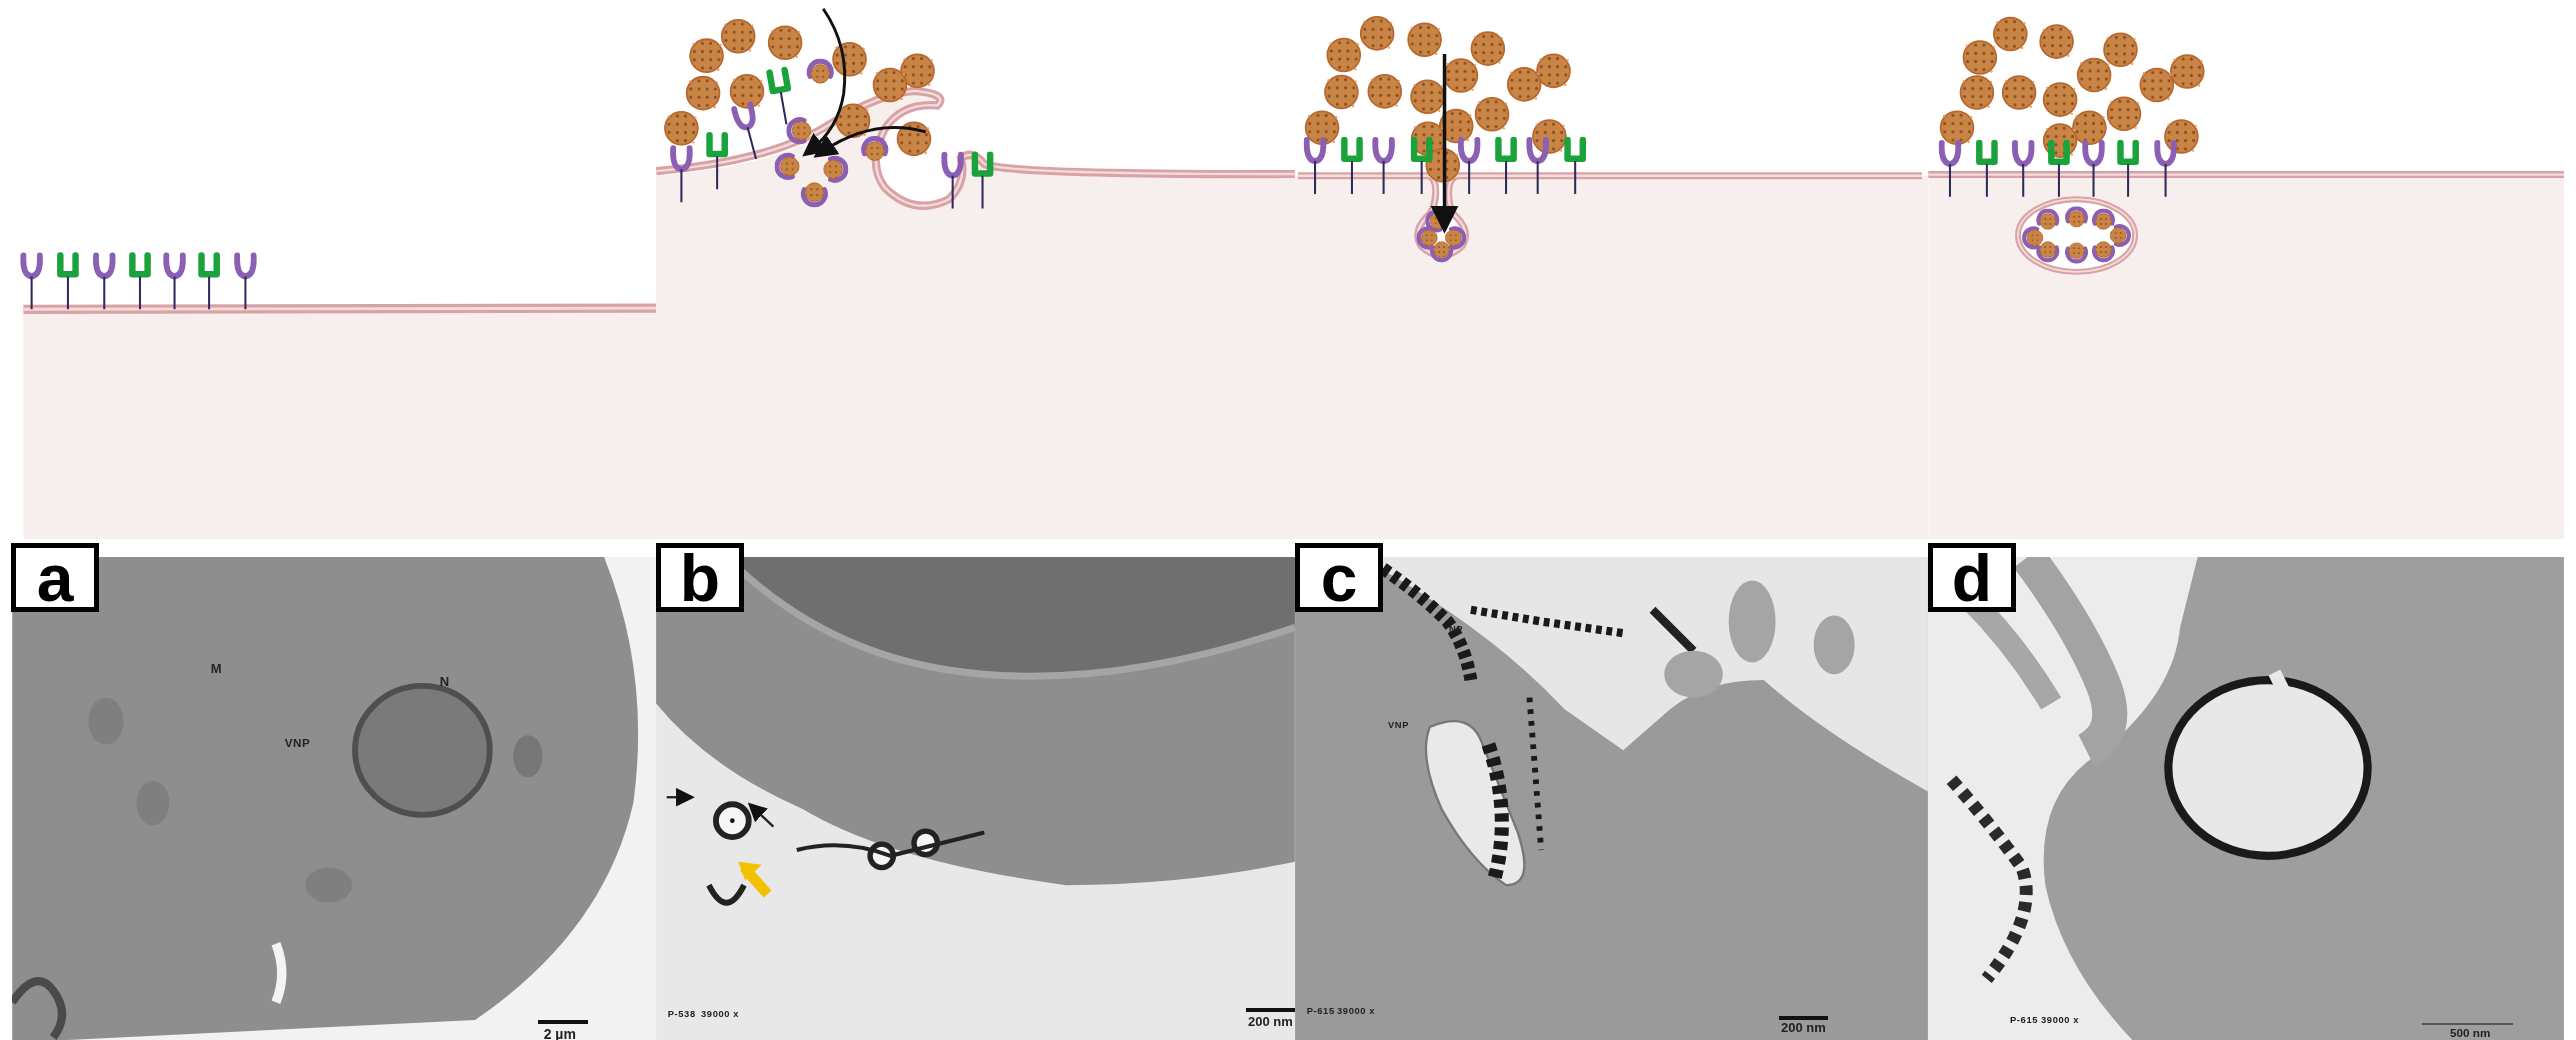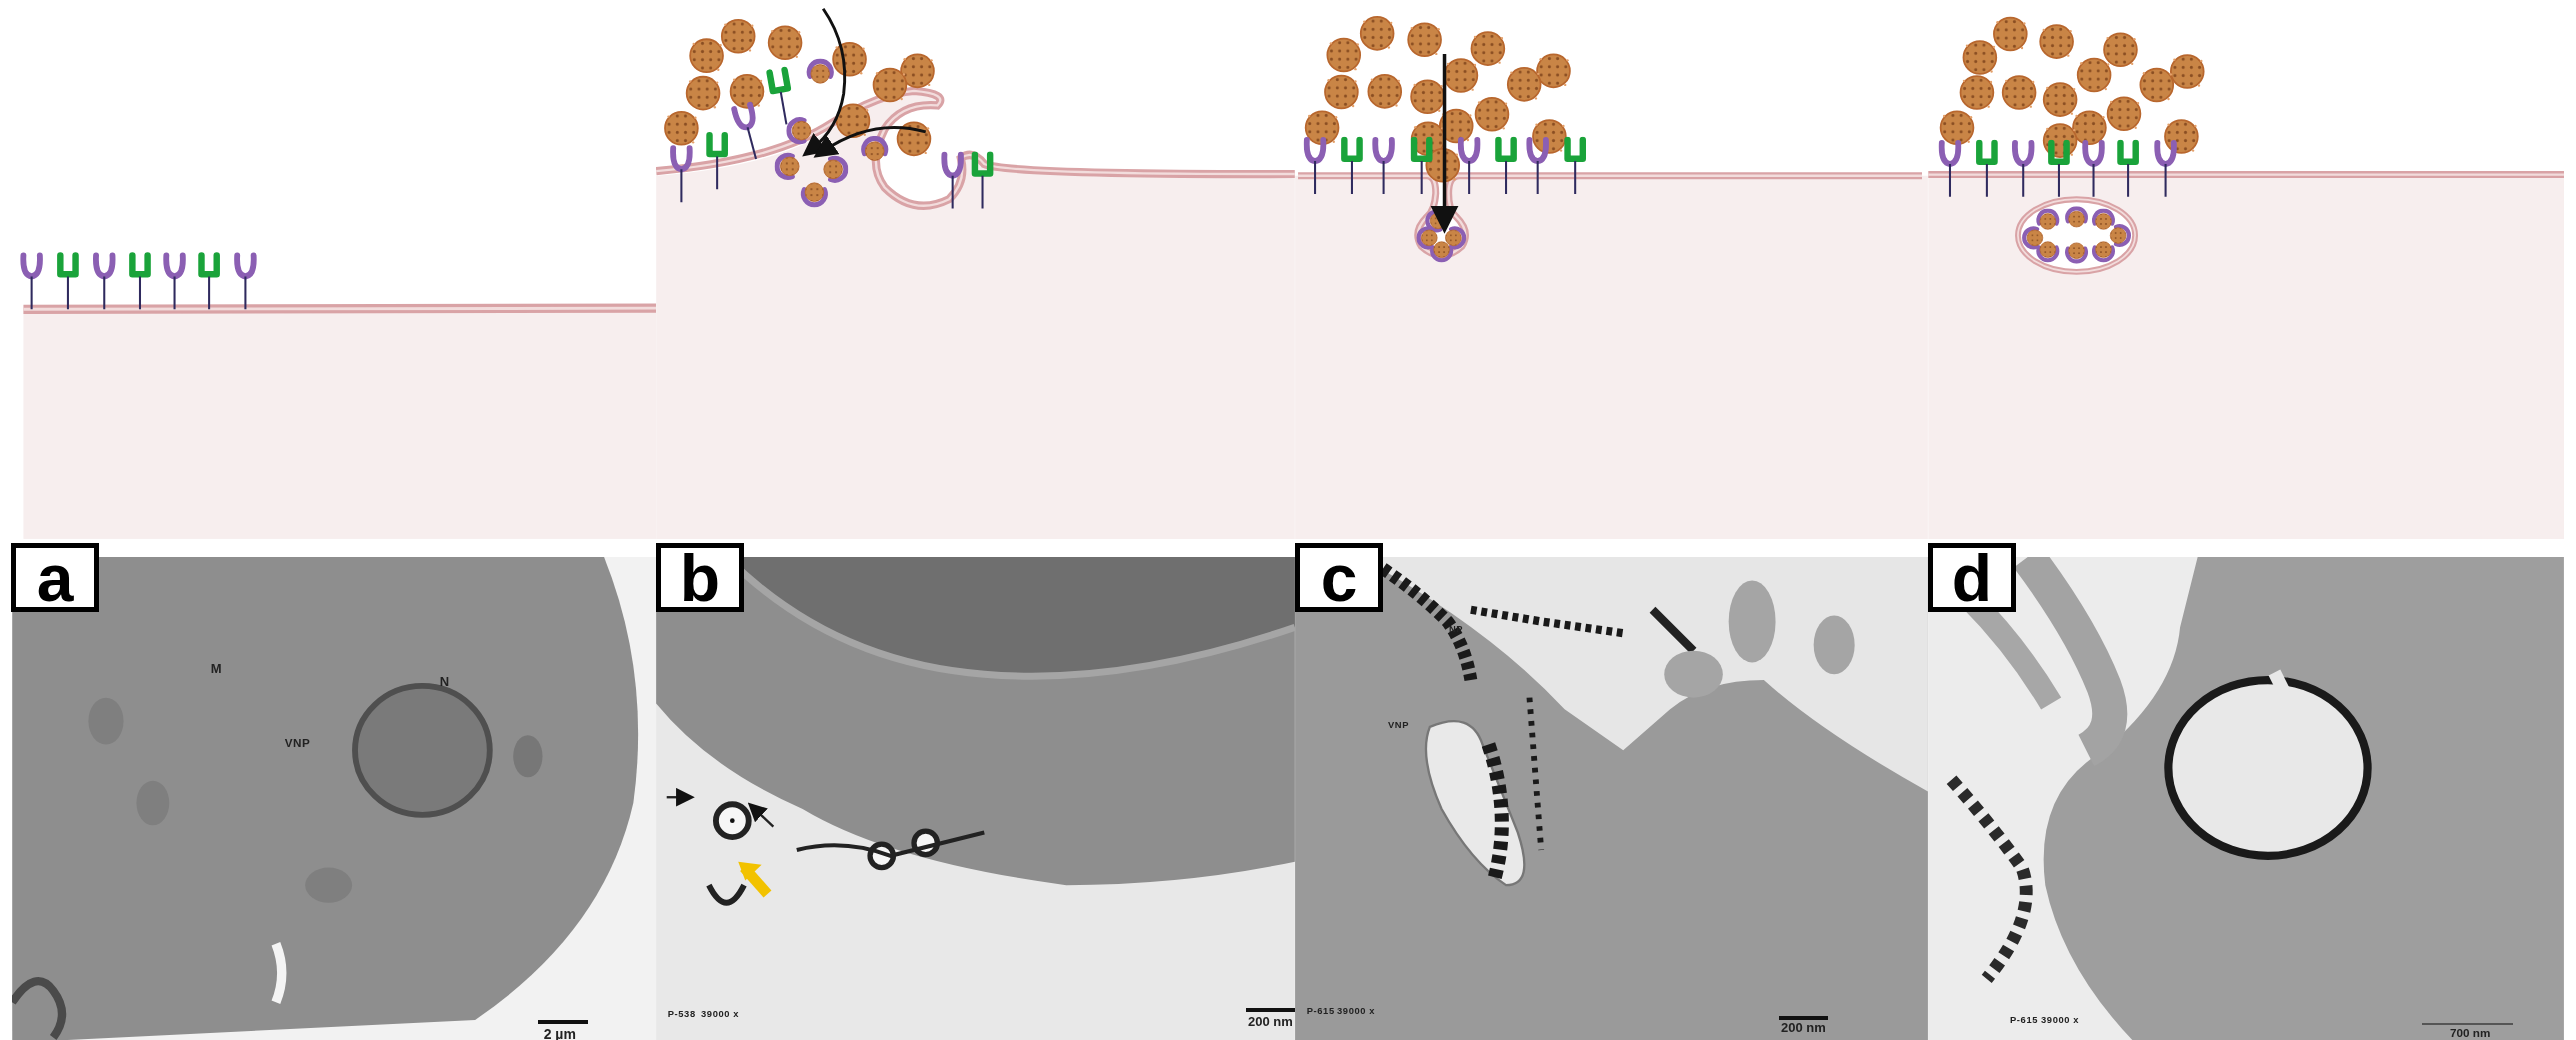--- a/index.html
+++ b/index.html
@@ -265,17 +265,17 @@
       <path d="M460,0 L1085,0 L1085,826 L350,826 Q230,700 200,560 Q180,400 300,330 Q420,230 430,120 Z" fill="#9e9e9e"></path>
       <path d="M170,0 Q260,120 300,220 Q330,300 270,330" stroke="#a3a3a3" stroke-width="60" fill="none"></path>
       <path d="M70,70 Q150,150 210,250" stroke="#a7a7a7" stroke-width="40" fill="none"></path>
       <ellipse cx="580" cy="360" rx="170" ry="150" fill="#e8e8e8" stroke="#1a1a1a" stroke-width="14"></ellipse>
       <path d="M610,210 L590,220" stroke="#e8e8e8" stroke-width="40"></path>
       <path d="M40,380 q70,80 120,150 q30,80 -60,190" stroke="#2a2a2a" stroke-width="22" fill="none" stroke-dasharray="16 12"></path>
     </svg>
     <span class="em-text em-small" style="left:82px; top:457px;">P-615</span>
     <span class="em-text em-small" style="left:113px; top:457px;">39000 x</span>
     <div class="scale-bar" style="left:494px; top:466px; width:91px; height:1.8px; background:#555;"></div>
-    <span class="scale-label" style="left:522px; top:469px; font-size:11.7px;">700 nm</span>
+    <span class="scale-label" style="left:522px; top:469px; font-size:11.7px;">500 nm</span>
   </div>
   <div class="label-box" style="left:0px;">d</div>
 </div>
 
 
 </body></html>

